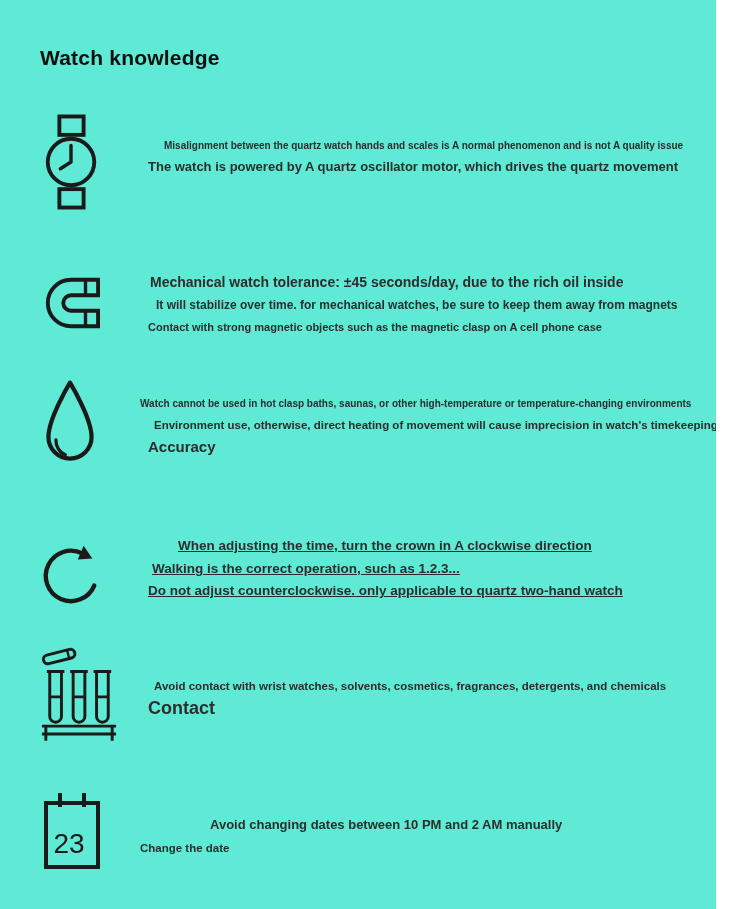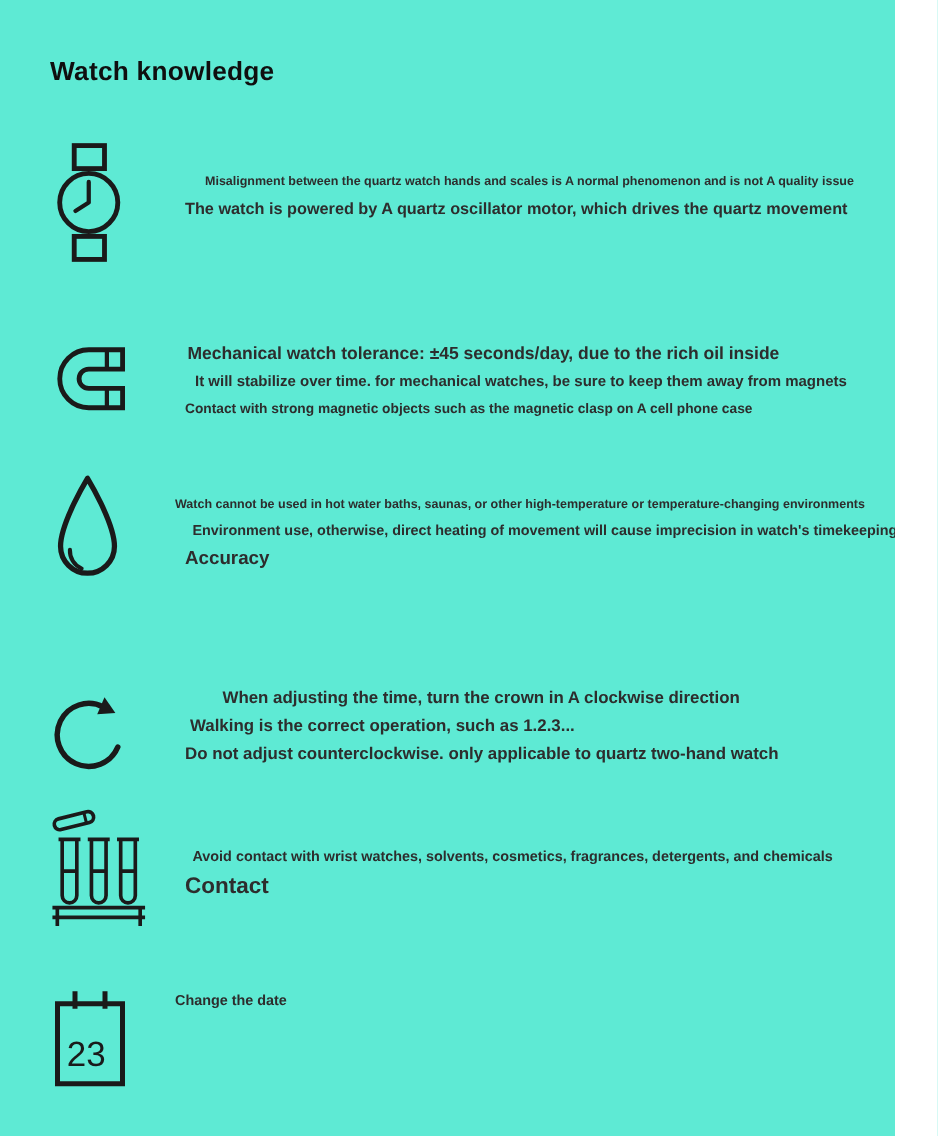--- a/index.html
+++ b/index.html
@@ -35,21 +35,21 @@
   .s2 .icon { top: 6px; }
   .s2 .l1 { font-size: 14px; padding-left: 2px; margin-top: 6px; }
   .s2 .l2 { font-size: 12px; padding-left: 8px; margin-top: 8px; }
   .s2 .l3 { font-size: 11px; padding-left: 0;   margin-top: 9px; }
   
   .s3 { top: 376px; }
   .s3 .l1 { font-size: 10px;   padding-left: 0;    margin-top: 22px; }
   .s3 .l2 { font-size: 11.5px; padding-left: 14px; margin-top: 10px; }
   .s3 .l3 { font-size: 15px;   padding-left: 8px;  margin-top: 7px; }
   
-  .s4 { top: 540px; }
+  .s4 { top: 528px; text-decoration: underline; }
   .s4 .icon { top: 6px; }
   .s4 .l1 { font-size: 13.5px; padding-left: 30px; margin-top: 10px; }
   .s4 .l2 { font-size: 13.5px; padding-left: 4px;  margin-top: 8px; }
   .s4 .l3 { font-size: 13.5px; padding-left: 0;    margin-top: 7px; }
   
   .s5 { top: 642px; }
   .s5 .l1 { font-size: 11.5px; padding-left: 6px; margin-top: 38px; }
   .s5 .l2 { font-size: 18px;   padding-left: 0;   margin-top: 6px; }
   
   .s6 { top: 785px; }
@@ -95,21 +95,21 @@
   </section>
 
   <section class="section s3">
     <div class="icon">
       <svg width="60" height="92" viewBox="0 0 64 94">
         <path d="M32 5 C32 5 9 43 9 63 A23 23 0 0 0 55 63 C55 43 32 5 32 5 Z" fill="none" stroke="#1a1a1a" stroke-width="4.5" stroke-linejoin="round"></path>
         <path d="M17 66 A16.5 16.5 0 0 0 27 82" fill="none" stroke="#1a1a1a" stroke-width="3.5" stroke-linecap="round"></path>
       </svg>
     </div>
     <div class="lines ml100">
-      <p class="line l1">Watch cannot be used in hot water baths, saunas, or other high-temperature or temperature-changing environments</p>
+      <p class="line l1">Watch cannot be used in hot clasp baths, saunas, or other high-temperature or temperature-changing environments</p>
       <p class="line l2">Environment use, otherwise, direct heating of movement will cause imprecision in watch's timekeeping</p>
       <p class="line l3">Accuracy</p>
     </div>
   </section>
 
   <section class="section s4">
     <div class="icon">
       <svg width="62" height="76" viewBox="0 0 64 76">
         <path d="M56 52 A26 26 0 1 1 44 19" fill="none" stroke="#1a1a1a" stroke-width="4.5" stroke-linecap="round"></path>
         <polygon points="54,24 39,25 45,11" fill="#1a1a1a"></polygon>
@@ -143,17 +143,18 @@
 
   <section class="section s6">
     <div class="icon">
       <svg width="64" height="86" viewBox="0 0 64 86">
         <rect x="6" y="16" width="52" height="64" fill="none" stroke="#1a1a1a" stroke-width="4"></rect>
         <path d="M20 6 V20 M44 6 V20" stroke="#1a1a1a" stroke-width="4"></path>
         <text x="29" y="66" text-anchor="middle" font-size="28" fill="#1a1a1a">23</text>
       </svg>
     </div>
     <div class="lines ml100">
+      <p class="line l1">Avoid changing dates between 10 PM and 2 AM manually</p>
       <p class="line l2">Change the date</p>
     </div>
   </section>
 
 </div>
 
 </body></html>

